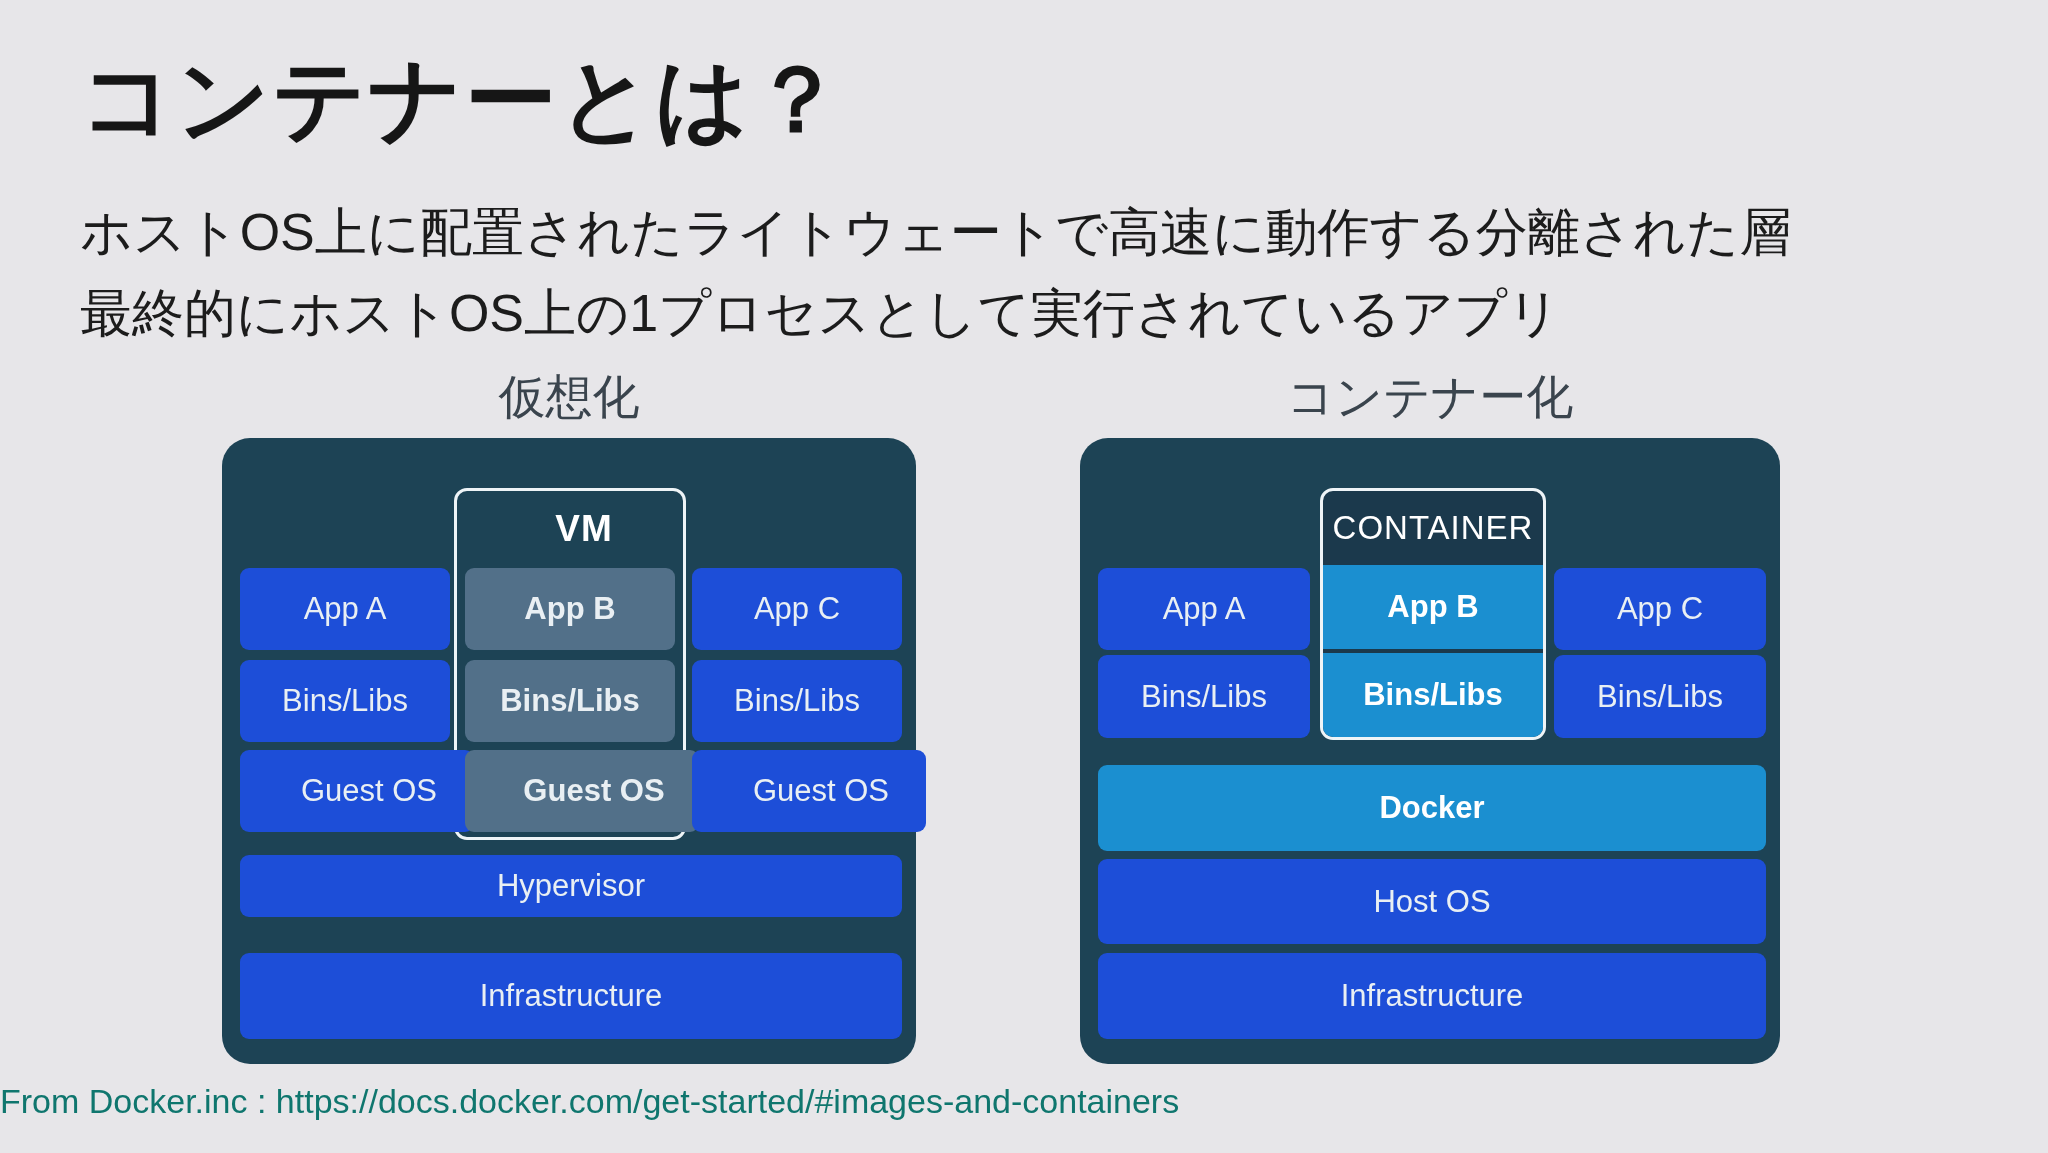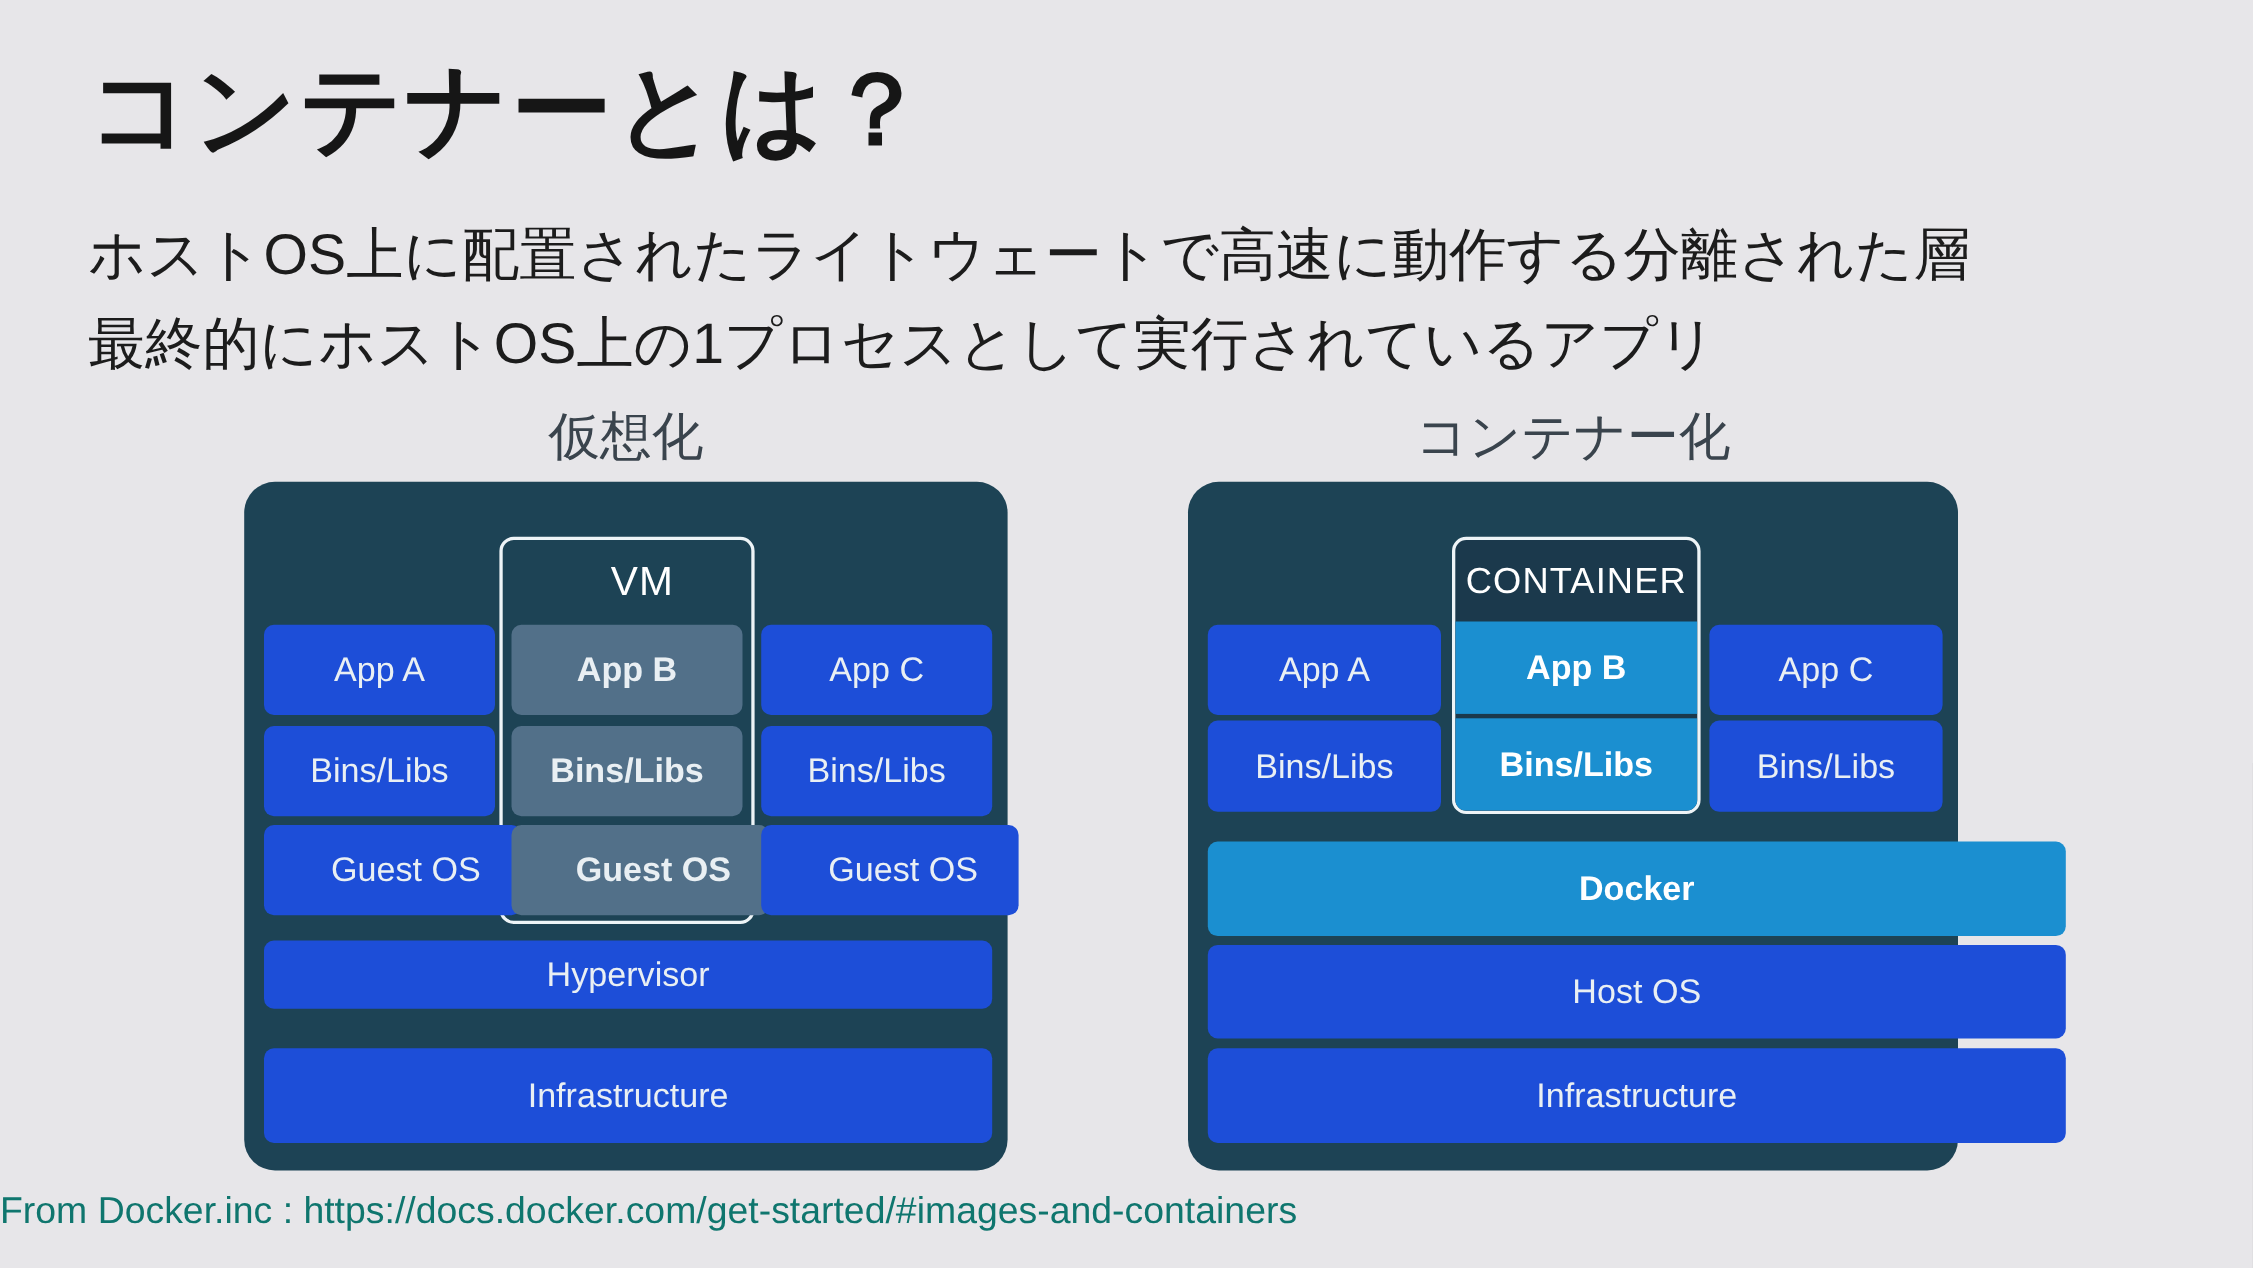--- a/index.html
+++ b/index.html
@@ -51,29 +51,29 @@
   .pv-hyp  { top:417px; height:62px; }
   .pv-inf  { top:515px; height:86px; }
 
   .vm-box {
     position:absolute; left:232px; top:50px; width:232px; height:352px;
     border:3px solid #eef4f7; border-radius:13px; box-sizing:border-box;
   }
   .vm-box-label {
     position:absolute; left:0; right:0; top:0; height:76px;
     display:flex; align-items:center; justify-content:center;
-    color:#ffffff; font-size:37px; font-weight:400; letter-spacing:1px;padding-left:28px;
+    color:#ffffff; font-size:37px; font-weight:700; letter-spacing:1px;padding-left:28px;
   }
 
   
   .pc-c1 { left:18px;  width:212px; }
   .pc-c3 { left:474px; width:212px; }
   .pc-r1 { top:130px; height:82px; }
   .pc-r2 { top:217px; height:83px; }
-  .pc-wide { left:18px; width:780px; }
+  .pc-wide { left:18px; width:668px; }
   .pc-docker { top:327px; height:86px; }
   .pc-host   { top:421px; height:85px; }
   .pc-inf    { top:515px; height:86px; }
 
   .container-box {
     position:absolute; left:240px; top:50px; width:226px;
     border:3px solid #eef4f7; border-radius:13px; box-sizing:border-box;
     background:#1b394c; overflow:hidden;
   }
   .container-box-label {

